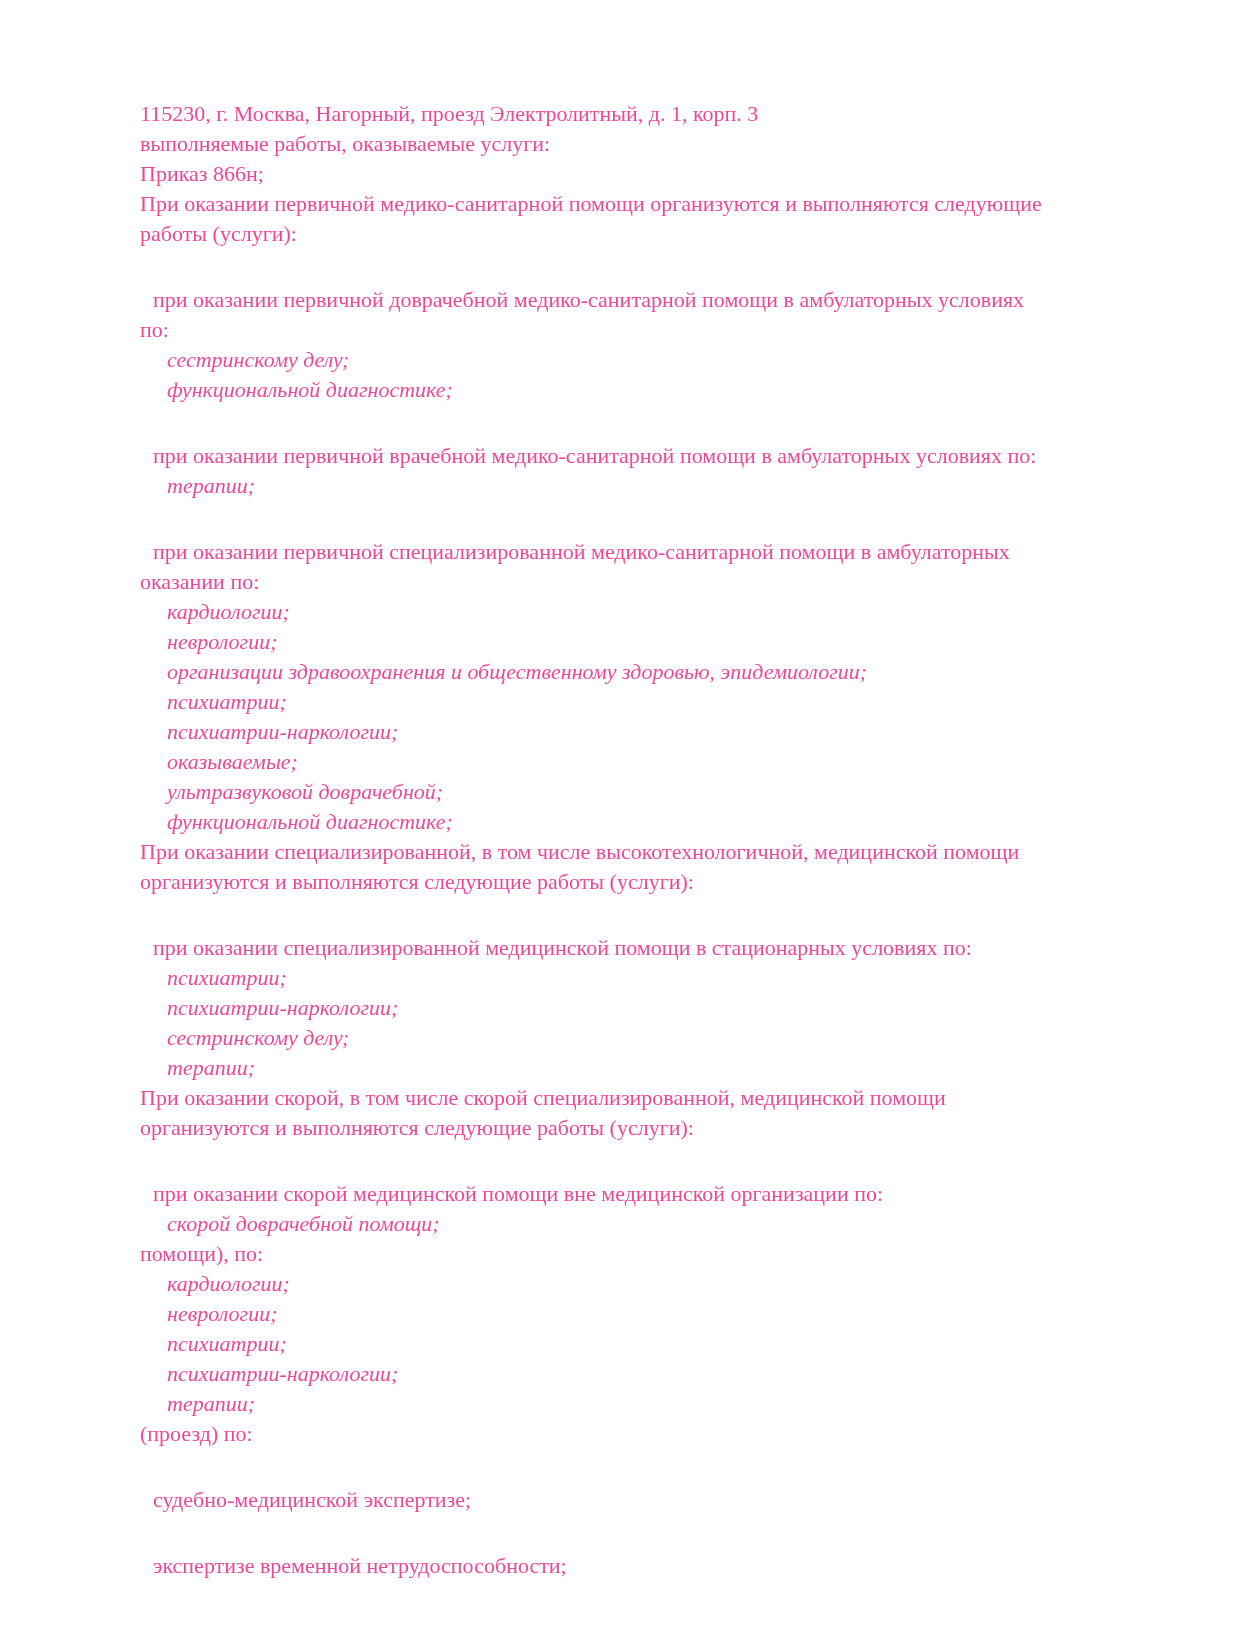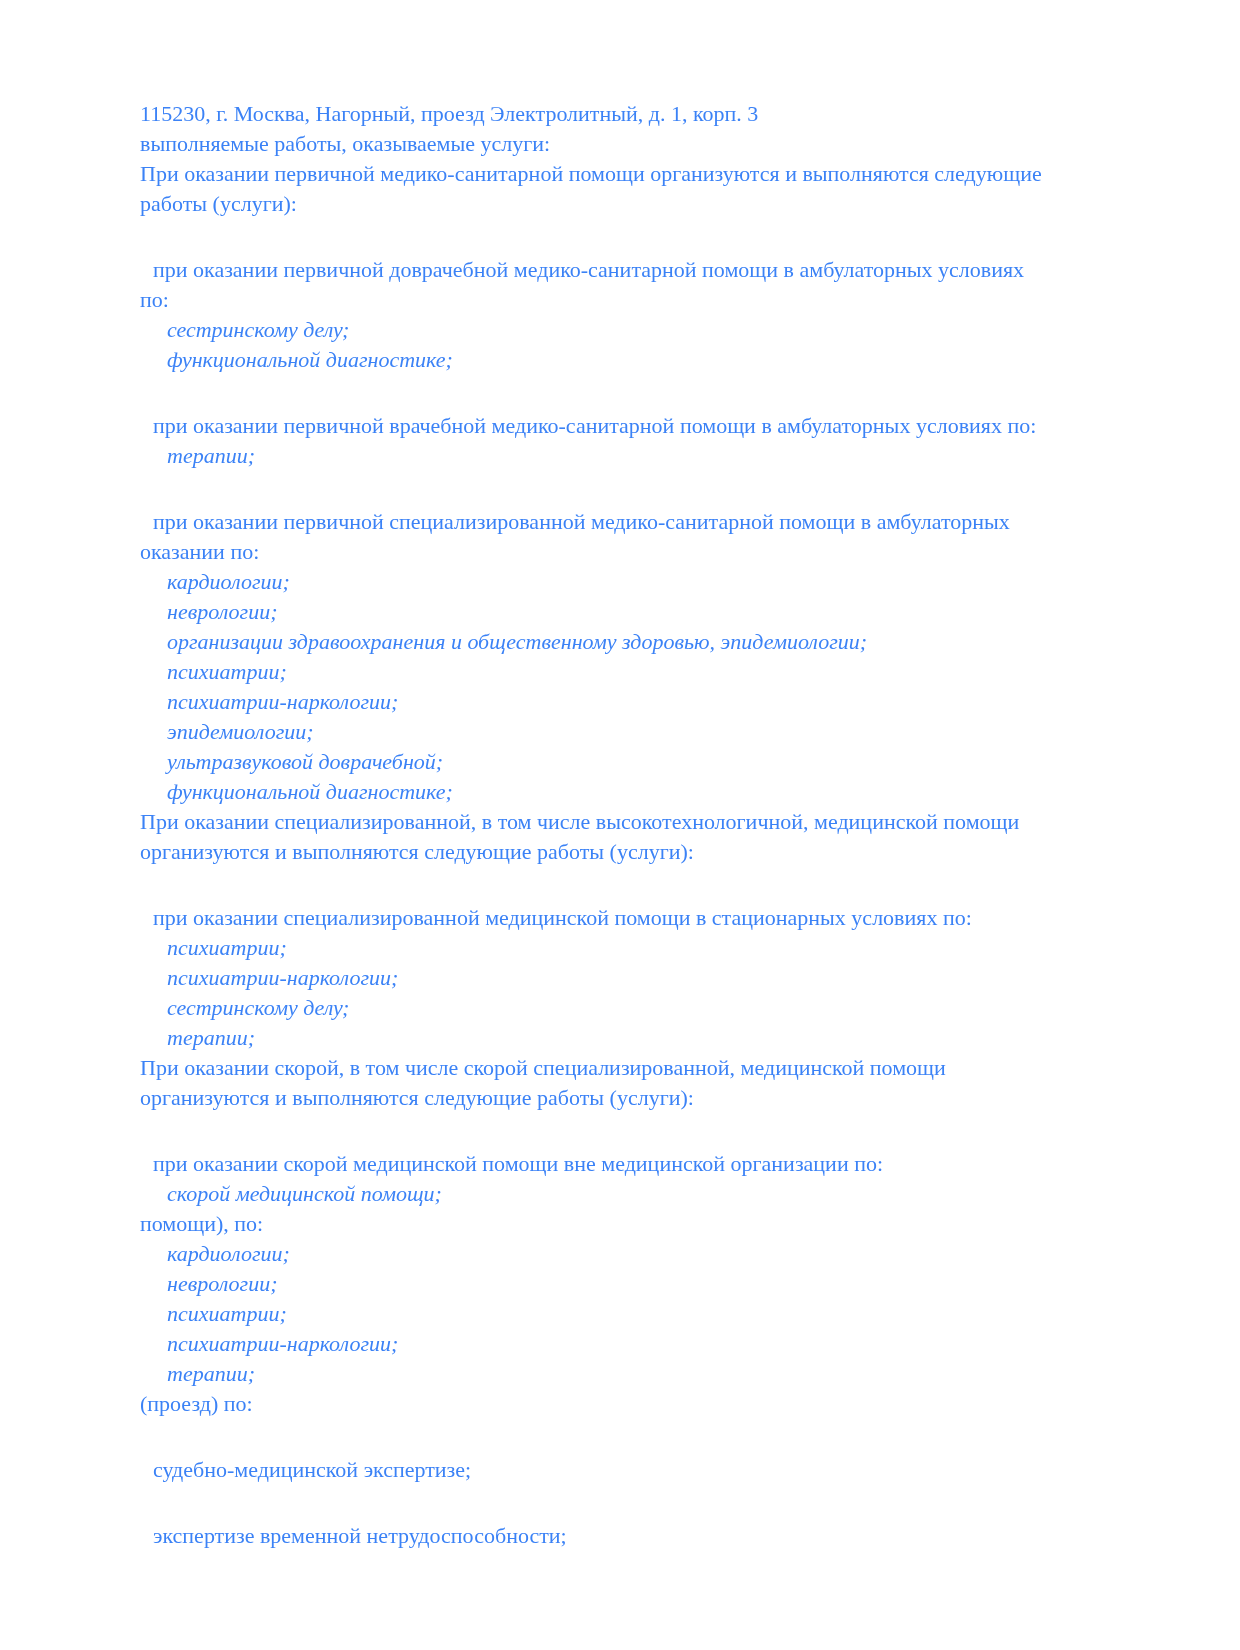--- a/index.html
+++ b/index.html
@@ -16,66 +16,67 @@
     overflow: hidden;
     font-family: "Liberation Serif", "DejaVu Serif", serif;
   }
   .doc {
     position: absolute;
     left: 140px;
     top: 99px;
     width: 1010px;
     font-size: 22px;
     line-height: 30px;
-    color: #3b82f6;
+    color: #ec4899;
   }
   .line {
     white-space: pre;
     height: 30px;
   }
   .line.indent-0 { padding-left: 0px; }
   .line.indent-1 { padding-left: 13px; margin-top: 36px; }
   .line.indent-2 { padding-left: 27px; font-style: italic; }
 </style>
 </head>
 <body>
 
 <div class="page">
   <div class="doc" id="doc">
       <div class="line indent-0">115230, г. Москва, Нагорный, проезд Электролитный, д. 1, корп. 3</div>
       <div class="line indent-0">выполняемые работы, оказываемые услуги:</div>
+      <div class="line indent-0">Приказ 866н;</div>
       <div class="line indent-0">При оказании первичной медико-санитарной помощи организуются и выполняются следующие</div>
       <div class="line indent-0">работы (услуги):</div>
       <div class="line indent-1">при оказании первичной доврачебной медико-санитарной помощи в амбулаторных условиях</div>
       <div class="line indent-0">по:</div>
       <div class="line indent-2">сестринскому делу;</div>
       <div class="line indent-2">функциональной диагностике;</div>
       <div class="line indent-1">при оказании первичной врачебной медико-санитарной помощи в амбулаторных условиях по:</div>
       <div class="line indent-2">терапии;</div>
       <div class="line indent-1">при оказании первичной специализированной медико-санитарной помощи в амбулаторных</div>
       <div class="line indent-0">оказании по:</div>
       <div class="line indent-2">кардиологии;</div>
       <div class="line indent-2">неврологии;</div>
       <div class="line indent-2">организации здравоохранения и общественному здоровью, эпидемиологии;</div>
       <div class="line indent-2">психиатрии;</div>
       <div class="line indent-2">психиатрии-наркологии;</div>
-      <div class="line indent-2">эпидемиологии;</div>
+      <div class="line indent-2">оказываемые;</div>
       <div class="line indent-2">ультразвуковой доврачебной;</div>
       <div class="line indent-2">функциональной диагностике;</div>
       <div class="line indent-0">При оказании специализированной, в том числе высокотехнологичной, медицинской помощи</div>
       <div class="line indent-0">организуются и выполняются следующие работы (услуги):</div>
       <div class="line indent-1">при оказании специализированной медицинской помощи в стационарных условиях по:</div>
       <div class="line indent-2">психиатрии;</div>
       <div class="line indent-2">психиатрии-наркологии;</div>
       <div class="line indent-2">сестринскому делу;</div>
       <div class="line indent-2">терапии;</div>
       <div class="line indent-0">При оказании скорой, в том числе скорой специализированной, медицинской помощи</div>
       <div class="line indent-0">организуются и выполняются следующие работы (услуги):</div>
       <div class="line indent-1">при оказании скорой медицинской помощи вне медицинской организации по:</div>
-      <div class="line indent-2">скорой медицинской помощи;</div>
+      <div class="line indent-2">скорой доврачебной помощи;</div>
       <div class="line indent-0">помощи), по:</div>
       <div class="line indent-2">кардиологии;</div>
       <div class="line indent-2">неврологии;</div>
       <div class="line indent-2">психиатрии;</div>
       <div class="line indent-2">психиатрии-наркологии;</div>
       <div class="line indent-2">терапии;</div>
       <div class="line indent-0">(проезд) по:</div>
       <div class="line indent-1">судебно-медицинской экспертизе;</div>
       <div class="line indent-1">экспертизе временной нетрудоспособности;</div>
     </div>

